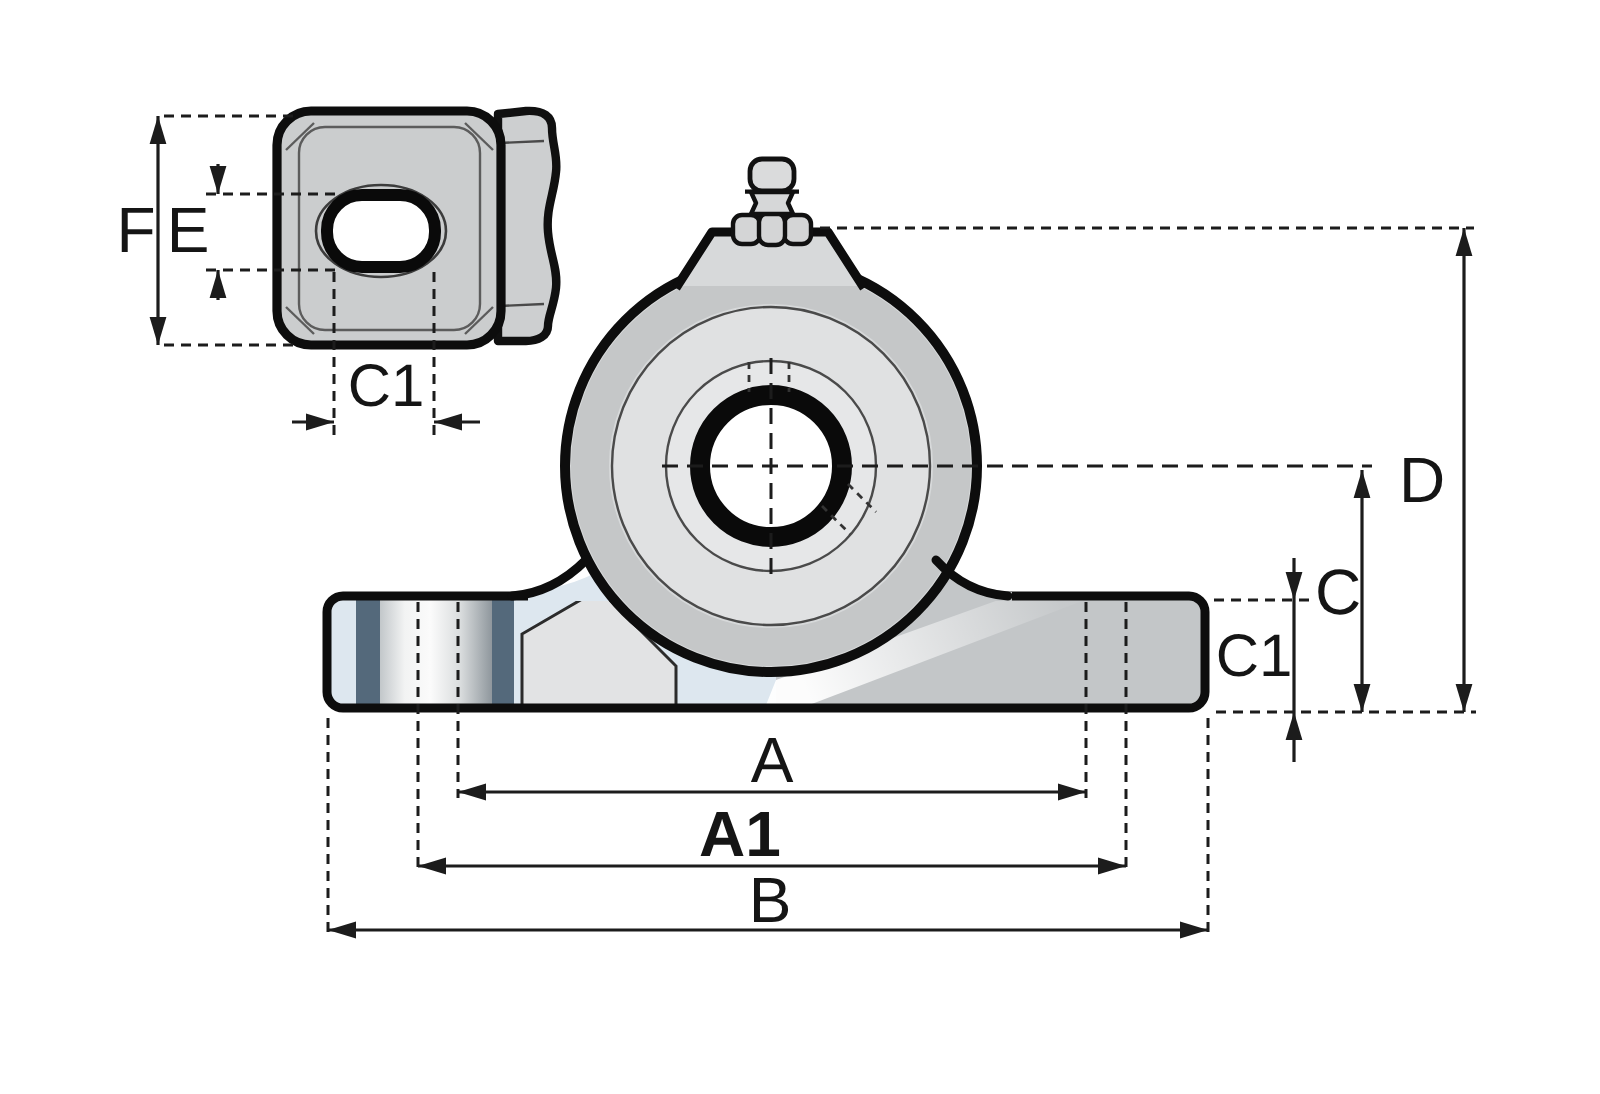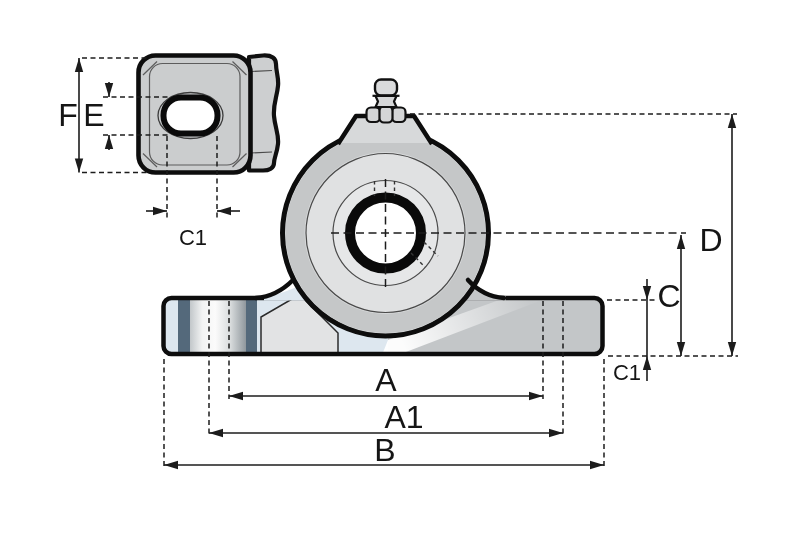--- a/index.html
+++ b/index.html
@@ -7,21 +7,21 @@
     position:relative;width:800px;height:547px;background:#ffffff;overflow:hidden;
     font-family:"Liberation Sans", sans-serif;
   }
   #stage svg{position:absolute;left:0;top:0;}
   .dim-label{
     position:absolute;transform:translate(-50%,-50%);
     font-family:"Liberation Sans", sans-serif;
     font-size:32px;font-weight:400;color:#151515;line-height:1;
     white-space:nowrap;letter-spacing:0px;user-select:none;
   }
-  .dim-label.small{font-size:22px;margin-top:44px;}
+  .dim-label.small{font-size:30px;}
 </style>
 </head>
 <body>
 
 <div id="stage">
   <svg width="800" height="547" viewBox="0 0 800 547">
     <defs>
       <clipPath id="baseClip">
         <rect x="163.5" y="298" width="439" height="56" rx="8"></rect>
       </clipPath>
@@ -166,18 +166,18 @@
         <polygon points="647,300 642.8,286 651.2,286"></polygon>
         <polygon points="647,356 642.8,370 651.2,370"></polygon>
       </g>
     </g>
   </svg>
 
   <div class="dim-label" style="left:68px;top:115px;">F</div>
   <div class="dim-label" style="left:94px;top:115px;">E</div>
   <div class="dim-label small" style="left:193px;top:194px;">C1</div>
   <div class="dim-label" style="left:386px;top:380px;">A</div>
-  <div class="dim-label" style="left:404px;top:417px;">A1</div>
+  <div class="dim-label" style="left:370px;top:417px;font-weight:bold;">A1</div>
   <div class="dim-label" style="left:385px;top:450px;">B</div>
   <div class="dim-label" style="left:669px;top:296px;">C</div>
   <div class="dim-label small" style="left:627px;top:329px;">C1</div>
   <div class="dim-label" style="left:711px;top:240px;">D</div>
 </div>
 
 </body></html>

